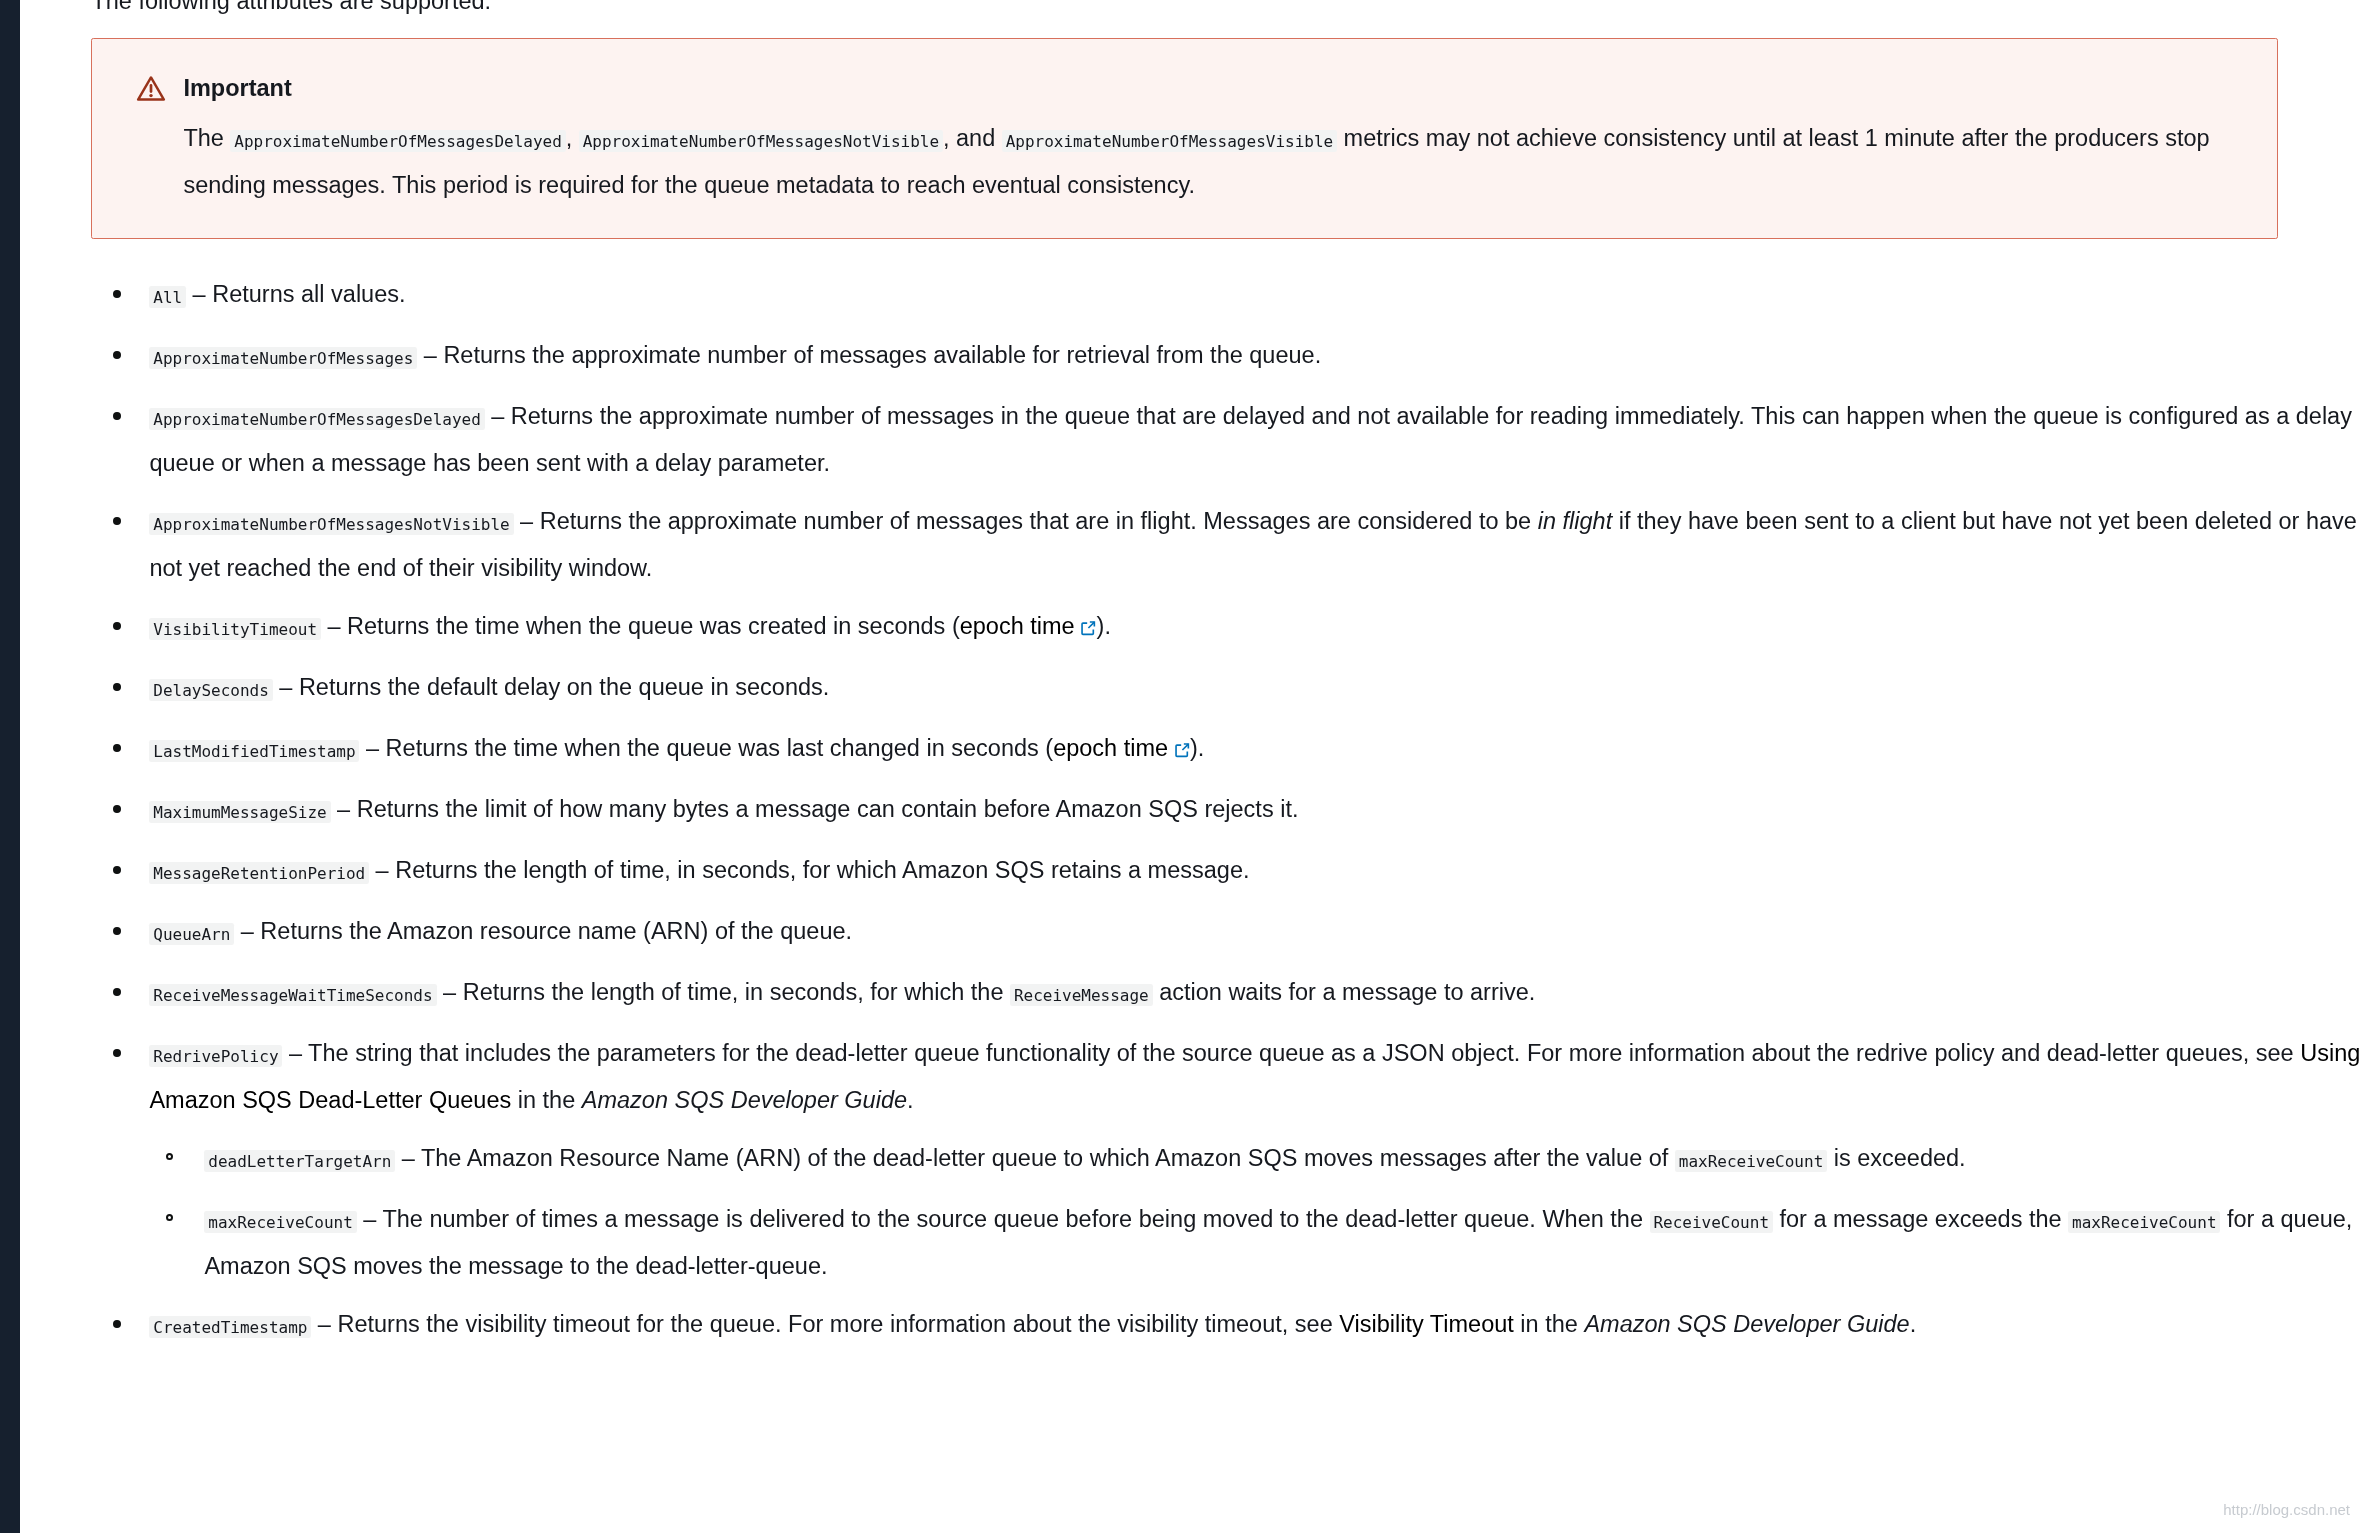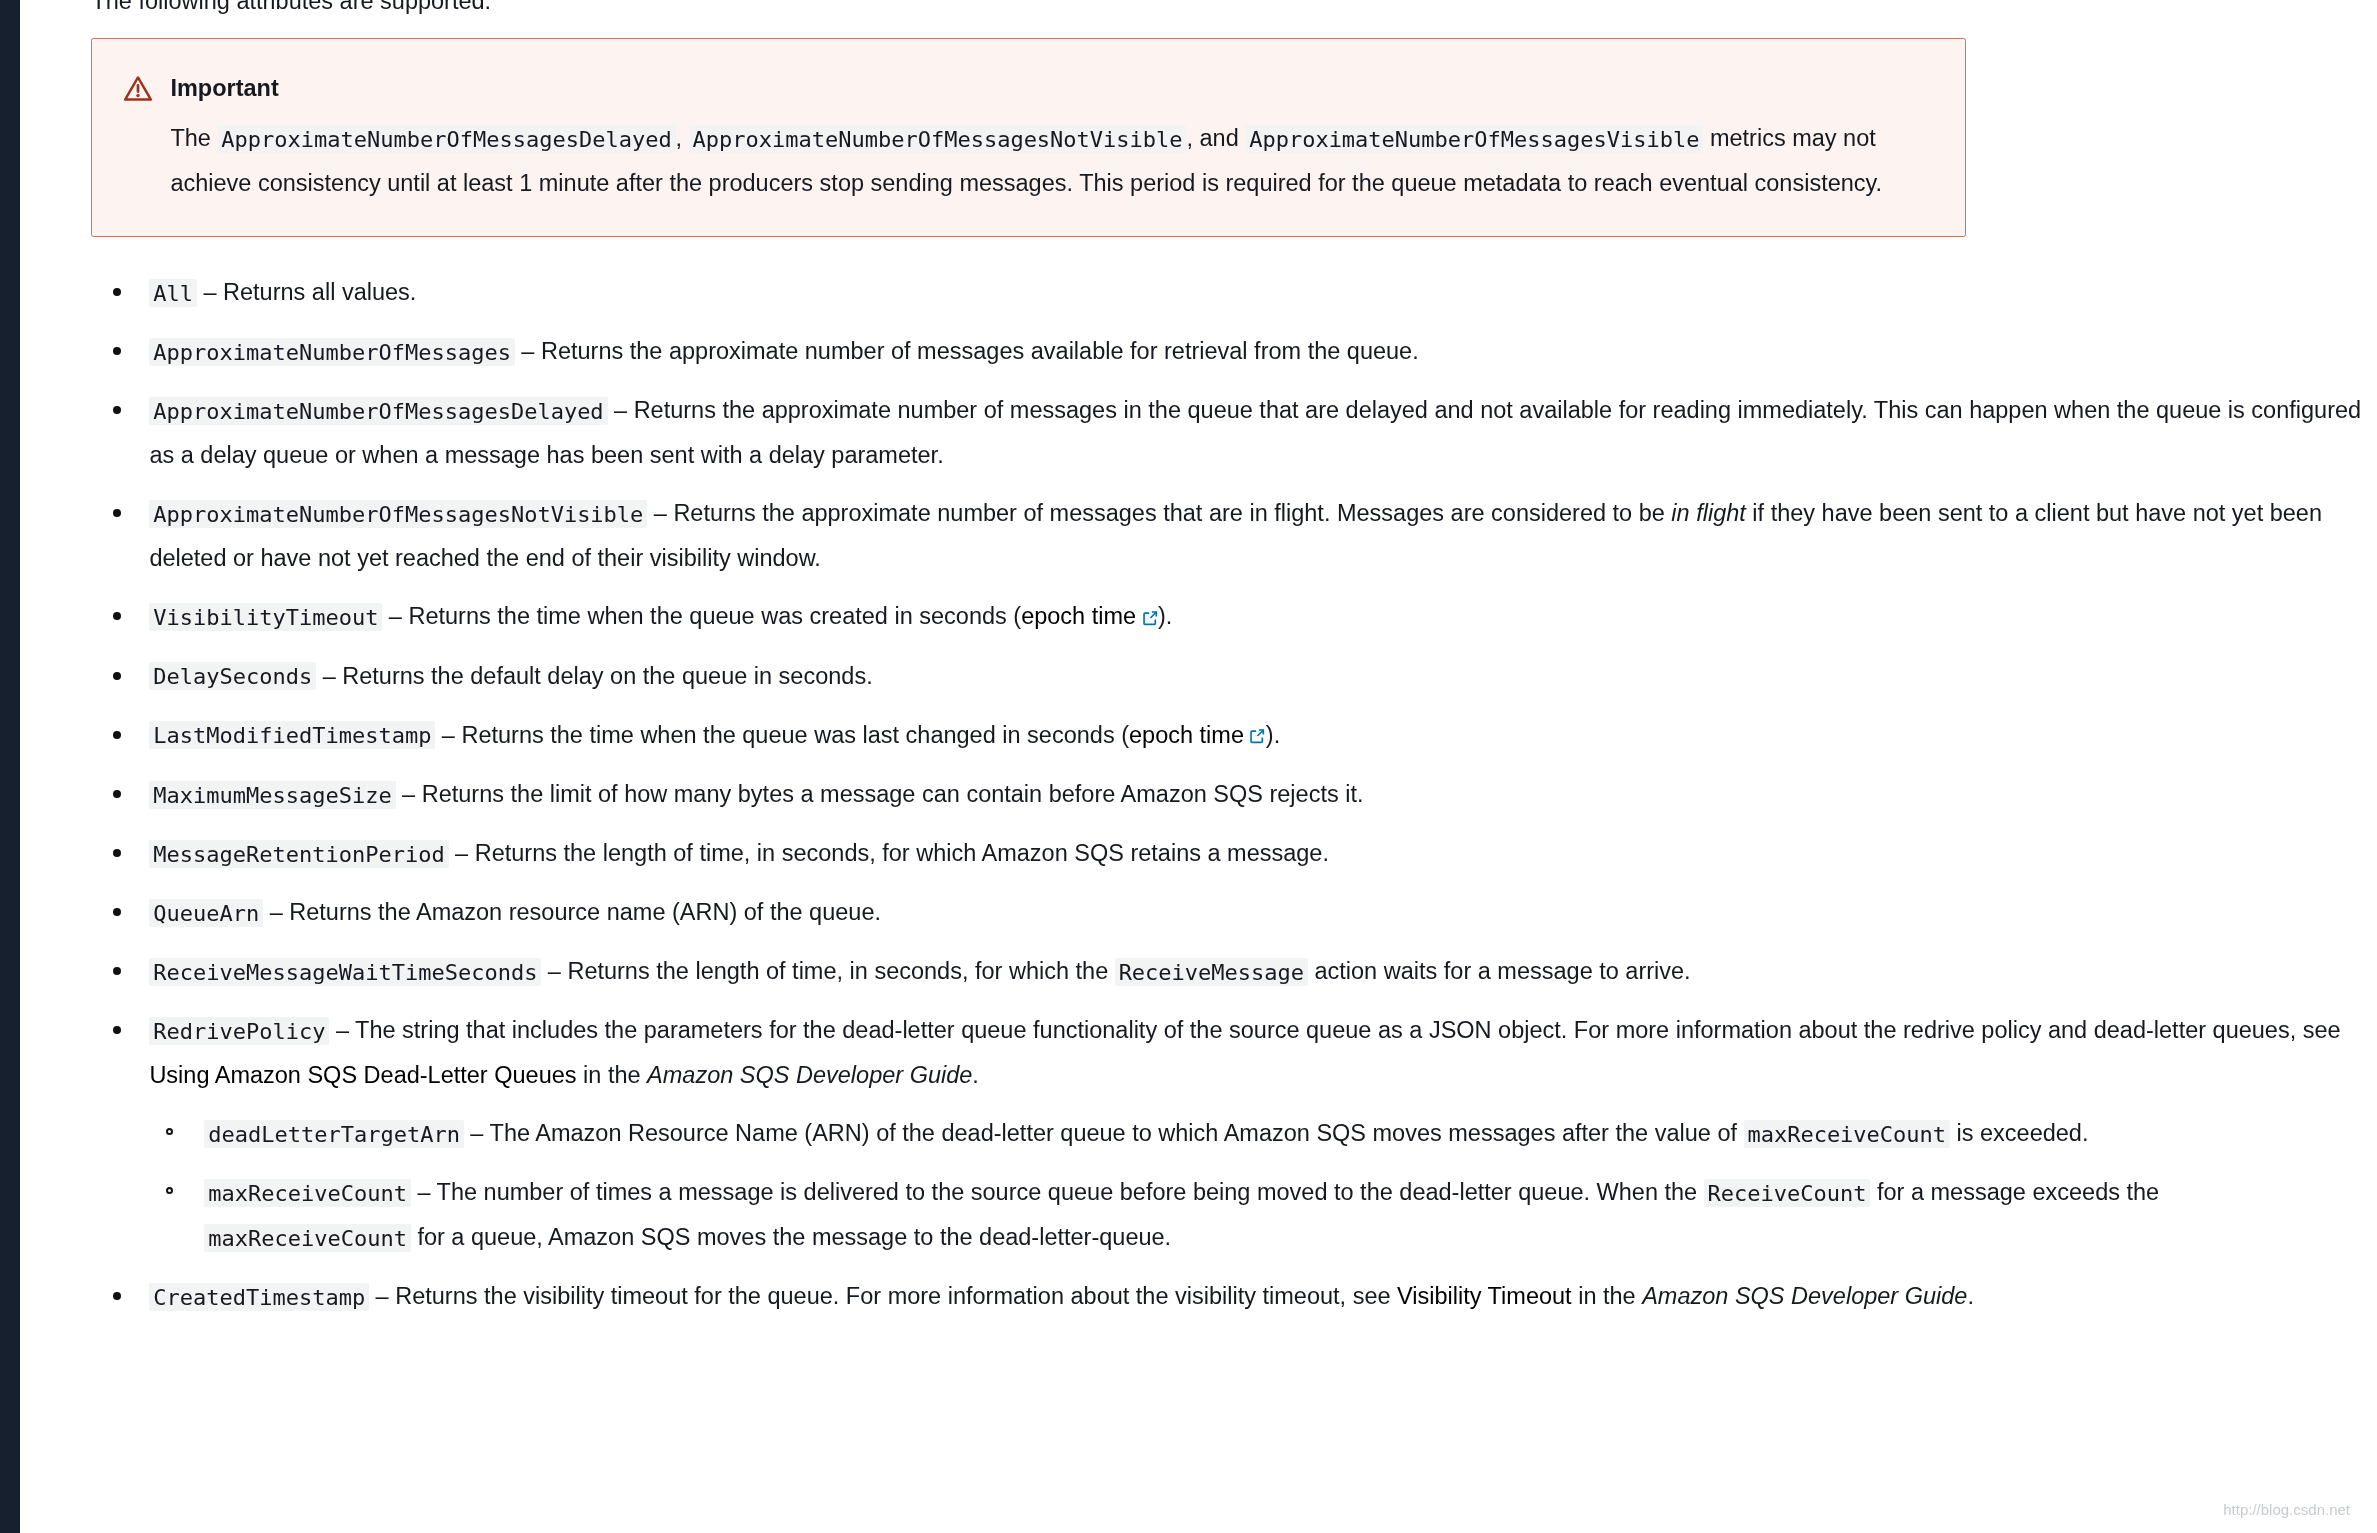--- a/index.html
+++ b/index.html
@@ -26,43 +26,43 @@
     margin-left: 20.4px;
     padding: 0 11px 0 71px;
     height: 100%;
   }
   .intro {
     margin: -12.5px 0 0 0;
     line-height: 27px;
   }
   .alert {
     margin-top: 23.5px;
-    width: 1875px;
+    width: 2187px;
     background: #fdf3f1;
     border: 0.8px solid #d8705c;
     border-radius: 2.3px;
-    padding: 27px 38px 31px 31px;
+    padding: 27px 38px 31px 44px;
   }
   .alert-header {
     display: flex;
     align-items: center;
     gap: 17px;
   }
   .warn-icon {
     width: 30px; height: 27px;
     display: inline-flex;
     color: #99331a;
     flex: 0 0 auto;
   }
   .warn-icon svg { display: block; }
   .alert-title { font-weight: bold; }
   .alert-body { margin: 6.3px 0 0 47px; }
   .inline-code {
     font-family: "DejaVu Sans Mono", monospace;
-    font-size: 22px;
+    font-size: 16px;
     background: #f2f3f3;
     padding: 1.6px 3.9px;
     border-radius: 2.3px;
   }
   .attr-list {
     list-style: none;
     margin: 33px 0 0 0;
     padding: 0;
   }
   .attr-item {

